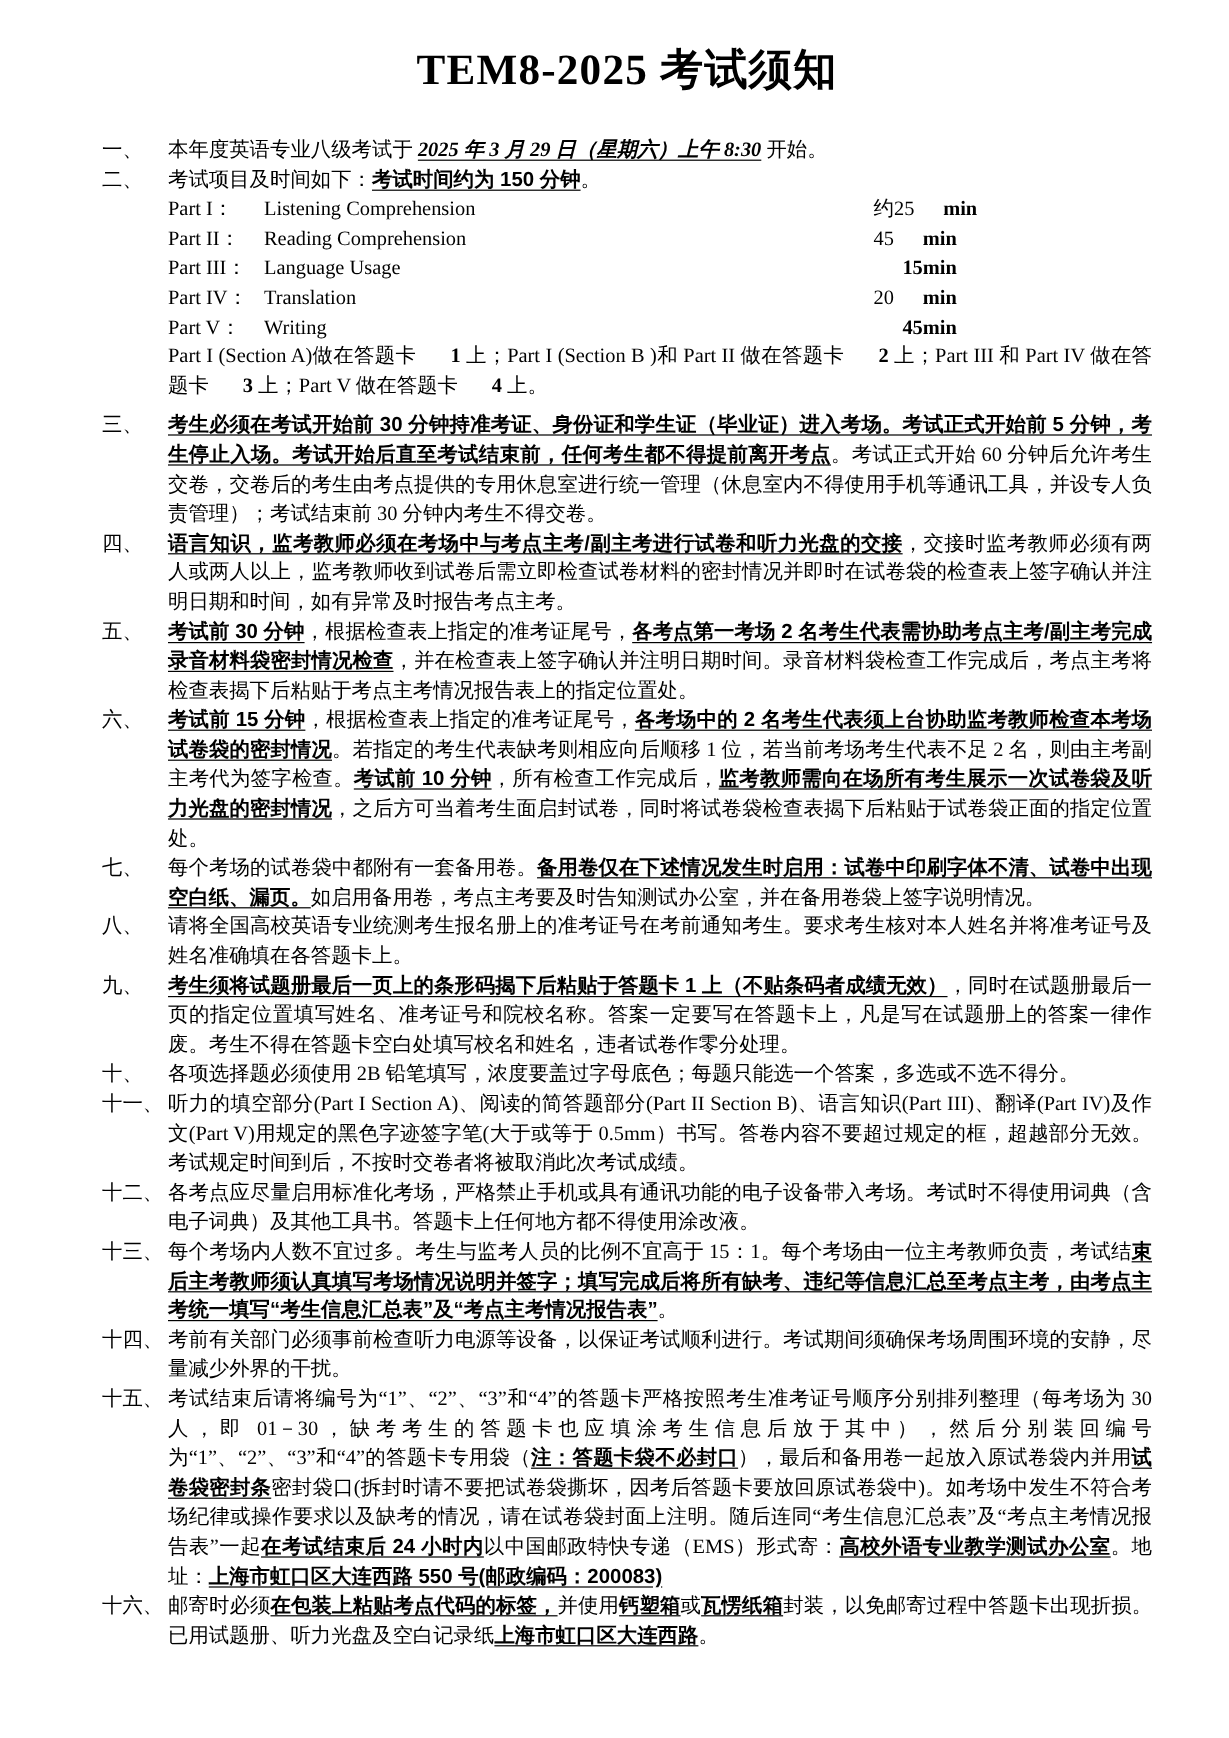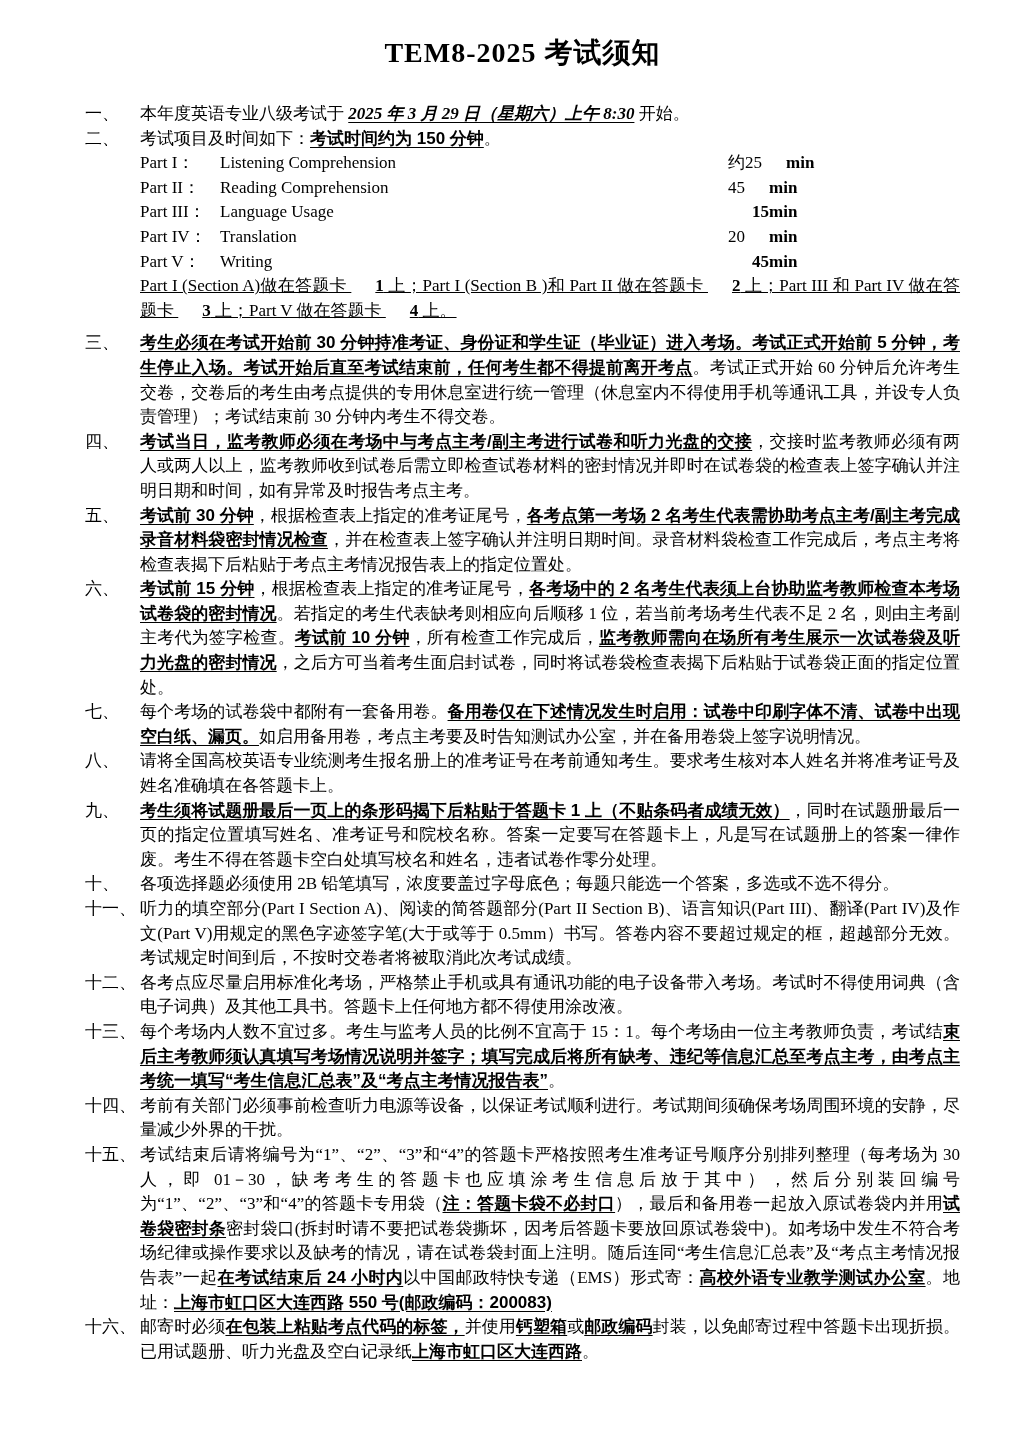--- a/index.html
+++ b/index.html
@@ -3,21 +3,21 @@
 <meta charset="utf-8">
 <style>
   html,body { margin:0; padding:0; background:#ffffff; }
   body {
     width:1024px; height:1448px; overflow:hidden;
     font-family:"Liberation Serif","DejaVu Serif",serif;
     font-size:17px; color:#000;
   }
   .page { padding:26px 64px 0 85px; }
   .doc-title {
-    text-align:center; font-size:28px; font-weight:bold;
+    text-align:center; font-size:36px; font-weight:bold;
     font-family:"Liberation Serif","DejaVu Serif",serif;
     margin:8px 0 30px 0; letter-spacing:1px;
   }
   .item { display:flex; line-height:24.6px; }
   .item .num { width:55px; flex:0 0 55px; }
   .item .body { flex:1; text-align:justify; }
   #items-list .item:nth-child(3) { margin-top:8px; }
 
   
   .seg-n  { }
@@ -30,21 +30,21 @@
     font-weight:bold; font-style:italic;
     text-decoration:underline; text-underline-offset:3px;
   }
 
   
   .schedule { }
   .part-row { display:flex; line-height:24.6px; }
   .p-label { width:80px; flex:0 0 80px; }
   .p-name  { flex:1; }
   .p-time  { width:232px; flex:0 0 232px; text-align:left; }
-  .sched-note { text-align:justify;text-decoration:underline; }
+  .sched-note { text-align:justify; }
 </style>
 </head>
 <body>
 
 <div class="page">
   <h1 class="doc-title">TEM8-2025 考试须知</h1>
   <div id="items-list">
   <div class="item">
     <span class="num">一、</span>
     <div class="body"><span class="seg-n">本年度英语专业八级考试于 </span><span class="seg-biu">2025 年 3 月 29 日（星期六）上午 8:30</span><span class="seg-n"> 开始。</span></div>
@@ -81,21 +81,21 @@
           </div><div class="sched-note"><span class="seg-n">Part I (Section A)做在答题卡 </span><span class="seg-b">1</span><span class="seg-n"> 上；Part I (Section B )和 Part II 做在答题卡 </span><span class="seg-b">2</span><span class="seg-n"> 上；Part III 和 Part IV 做在答题卡 </span><span class="seg-b">3</span><span class="seg-n"> 上；Part V 做在答题卡 </span><span class="seg-b">4</span><span class="seg-n"> 上。</span></div></div>
   </div>
 
   <div class="item">
     <span class="num">三、</span>
     <div class="body"><span class="seg-bu">考生必须在考试开始前 30 分钟持准考证、身份证和学生证（毕业证）进入考场。考试正式开始前 5 分钟，考生停止入场。考试开始后直至考试结束前，任何考生都不得提前离开考点</span><span class="seg-n">。考试正式开始 60 分钟后允许考生交卷，交卷后的考生由考点提供的专用休息室进行统一管理（休息室内不得使用手机等通讯工具，并设专人负责管理）；考试结束前 30 分钟内考生不得交卷。</span></div>
   </div>
 
   <div class="item">
     <span class="num">四、</span>
-    <div class="body"><span class="seg-bu">考试当日，监考教师必须在考场中与考点主考/副主考进行试卷和听力光盘的交接</span><span class="seg-n">，交接时监考教师必须有两人或两人以上，监考教师收到试卷后需立即检查试卷材料的密封情况并即时在试卷袋的检查表上签字确认并注明日期和时间，如有异常及时报告考点主考。</span></div>
+    <div class="body"><span class="seg-bu">语言知识，监考教师必须在考场中与考点主考/副主考进行试卷和听力光盘的交接</span><span class="seg-n">，交接时监考教师必须有两人或两人以上，监考教师收到试卷后需立即检查试卷材料的密封情况并即时在试卷袋的检查表上签字确认并注明日期和时间，如有异常及时报告考点主考。</span></div>
   </div>
 
   <div class="item">
     <span class="num">五、</span>
     <div class="body"><span class="seg-bu">考试前 30 分钟</span><span class="seg-n">，根据检查表上指定的准考证尾号，</span><span class="seg-bu">各考点第一考场 2 名考生代表需协助考点主考/副主考完成录音材料袋密封情况检查</span><span class="seg-n">，并在检查表上签字确认并注明日期时间。录音材料袋检查工作完成后，考点主考将检查表揭下后粘贴于考点主考情况报告表上的指定位置处。</span></div>
   </div>
 
   <div class="item">
     <span class="num">六、</span>
     <div class="body"><span class="seg-bu">考试前 15 分钟</span><span class="seg-n">，根据检查表上指定的准考证尾号，</span><span class="seg-bu">各考场中的 2 名考生代表须上台协助监考教师检查本考场试卷袋的密封情况</span><span class="seg-n">。若指定的考生代表缺考则相应向后顺移 1 位，若当前考场考生代表不足 2 名，则由主考副主考代为签字检查。</span><span class="seg-bu">考试前 10 分钟</span><span class="seg-n">，所有检查工作完成后，</span><span class="seg-bu">监考教师需向在场所有考生展示一次试卷袋及听力光盘的密封情况</span><span class="seg-n">，之后方可当着考生面启封试卷，同时将试卷袋检查表揭下后粘贴于试卷袋正面的指定位置处。</span></div>
@@ -141,17 +141,17 @@
     <div class="body"><span class="seg-n">考前有关部门必须事前检查听力电源等设备，以保证考试顺利进行。考试期间须确保考场周围环境的安静，尽量减少外界的干扰。</span></div>
   </div>
 
   <div class="item">
     <span class="num">十五、</span>
     <div class="body"><span class="seg-n">考试结束后请将编号为“1”、“2”、“3”和“4”的答题卡严格按照考生准考证号顺序分别排列整理（每考场为 30 人，即 01－30，缺考考生的答题卡也应填涂考生信息后放于其中），然后分别装回编号为“1”、“2”、“3”和“4”的答题卡专用袋（</span><span class="seg-bu">注：答题卡袋不必封口</span><span class="seg-n">），最后和备用卷一起放入原试卷袋内并用</span><span class="seg-bu">试卷袋密封条</span><span class="seg-n">密封袋口(拆封时请不要把试卷袋撕坏，因考后答题卡要放回原试卷袋中)。如考场中发生不符合考场纪律或操作要求以及缺考的情况，请在试卷袋封面上注明。随后连同“考生信息汇总表”及“考点主考情况报告表”一起</span><span class="seg-bu">在考试结束后 24 小时内</span><span class="seg-n">以中国邮政特快专递（EMS）形式寄：</span><span class="seg-bu">高校外语专业教学测试办公室</span><span class="seg-n">。地址：</span><span class="seg-bu">上海市虹口区大连西路 550 号(邮政编码：200083)</span></div>
   </div>
 
   <div class="item">
     <span class="num">十六、</span>
-    <div class="body"><span class="seg-n">邮寄时必须</span><span class="seg-bu">在包装上粘贴考点代码的标签，</span><span class="seg-n">并使用</span><span class="seg-bu">钙塑箱</span><span class="seg-n">或</span><span class="seg-bu">邮政编码</span><span class="seg-n">封装，以免邮寄过程中答题卡出现折损。已用试题册、听力光盘及空白记录纸</span><span class="seg-bu">上海市虹口区大连西路</span><span class="seg-n">。</span></div>
+    <div class="body"><span class="seg-n">邮寄时必须</span><span class="seg-bu">在包装上粘贴考点代码的标签，</span><span class="seg-n">并使用</span><span class="seg-bu">钙塑箱</span><span class="seg-n">或</span><span class="seg-bu">瓦愣纸箱</span><span class="seg-n">封装，以免邮寄过程中答题卡出现折损。已用试题册、听力光盘及空白记录纸</span><span class="seg-bu">上海市虹口区大连西路</span><span class="seg-n">。</span></div>
   </div>
 
 </div>
 </div>
 
 </body></html>

